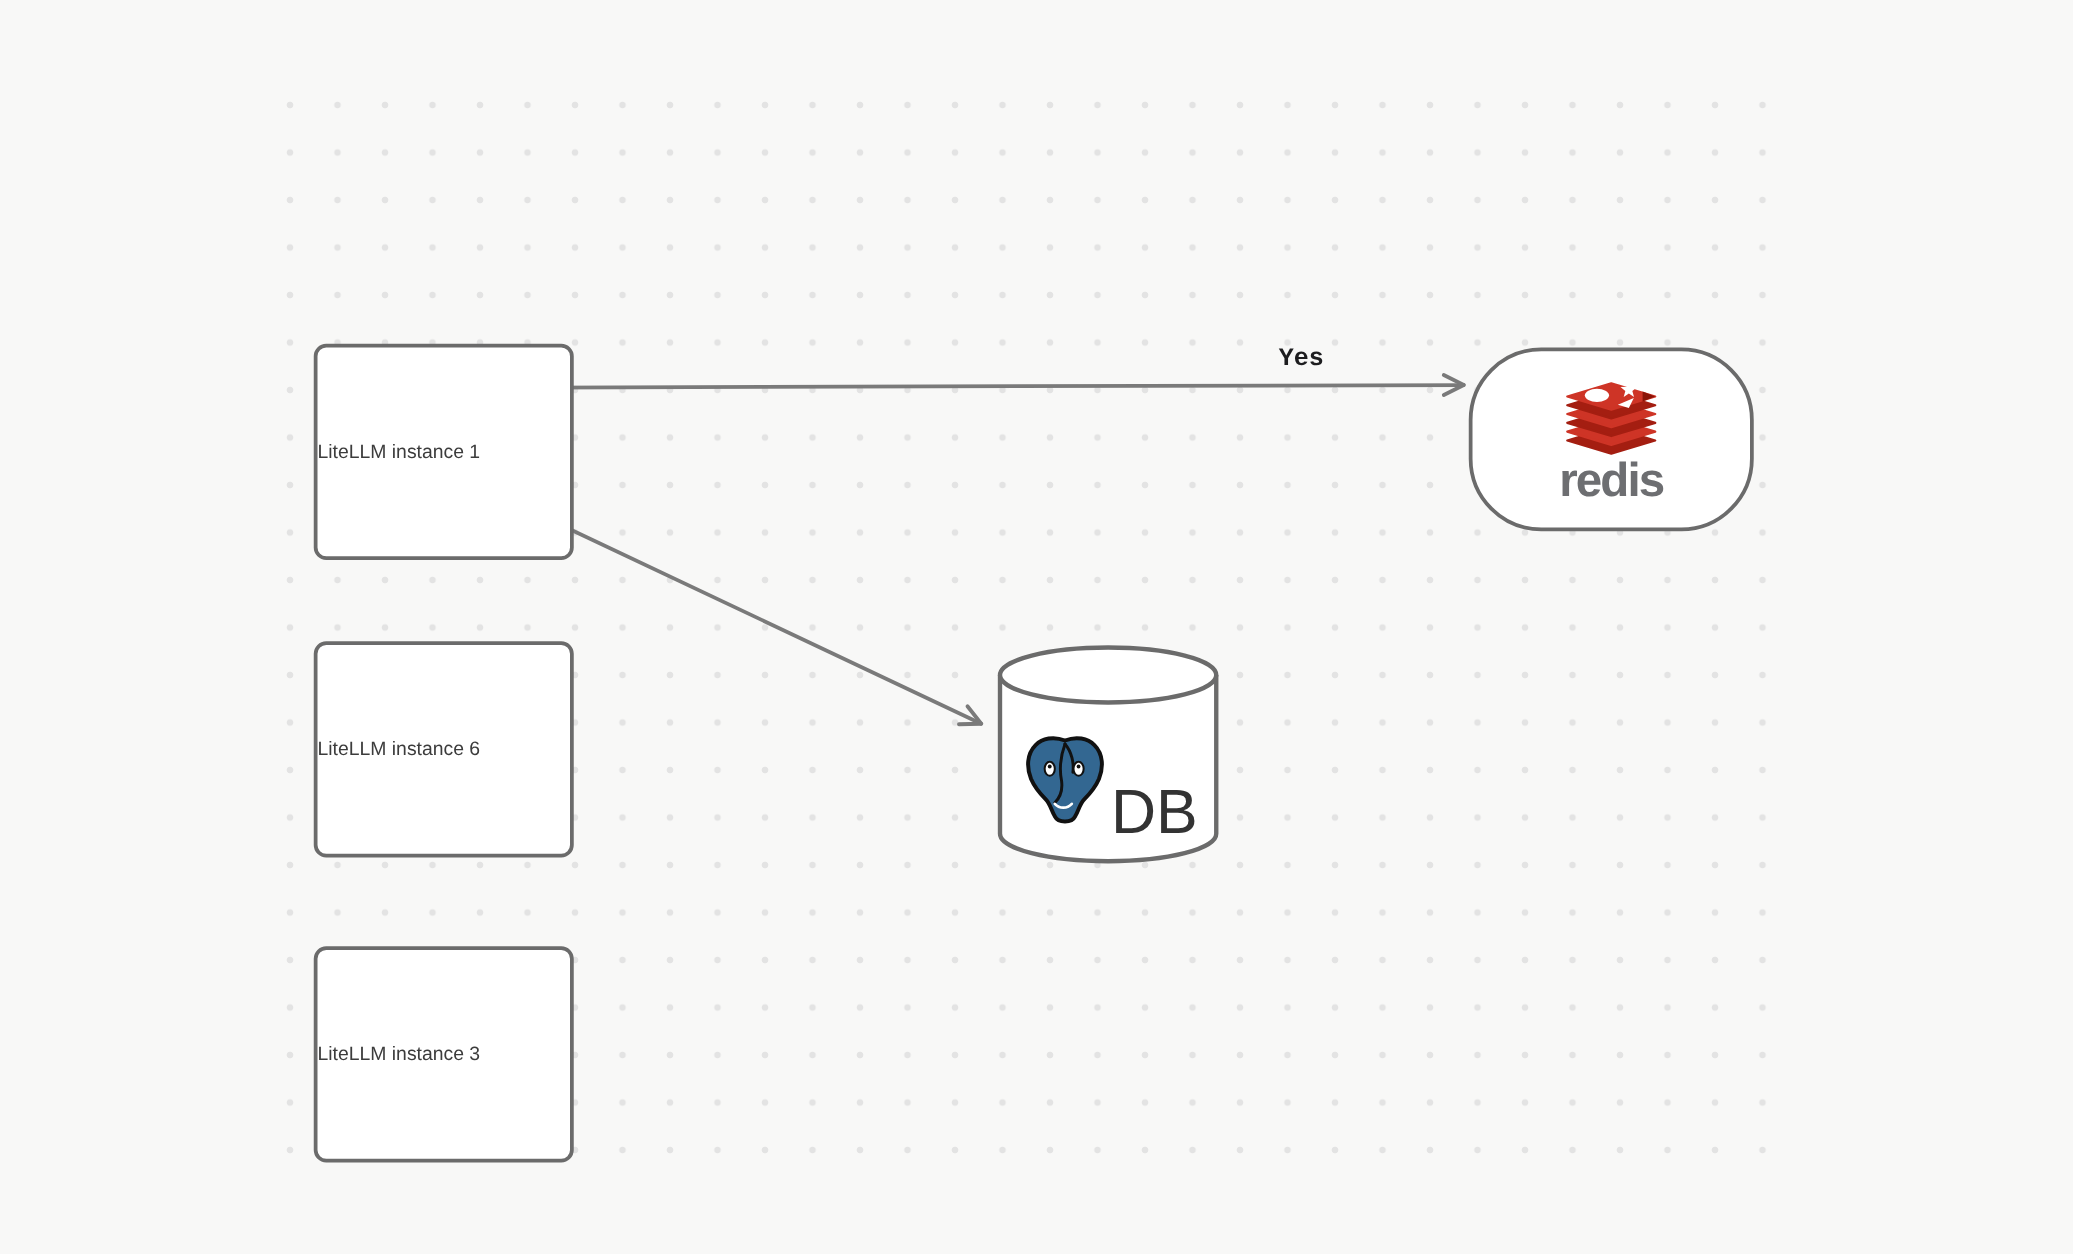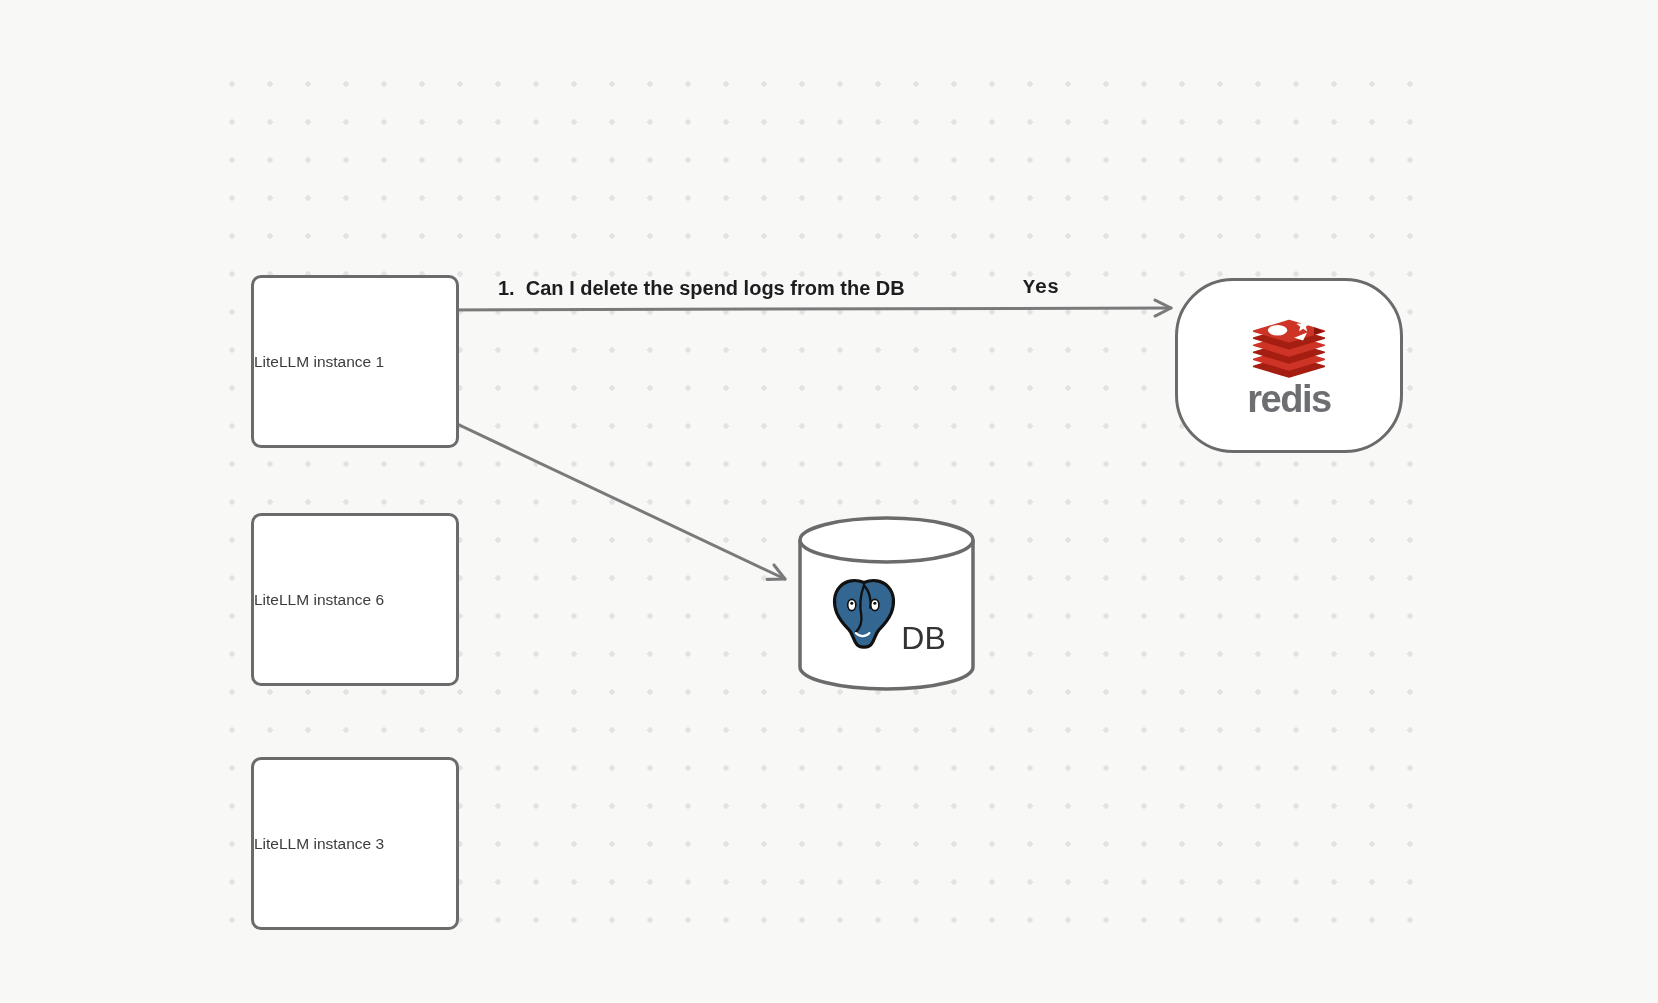--- a/index.html
+++ b/index.html
@@ -35,21 +35,21 @@
     color: var(--node_text, #3c3c3c);
     white-space: pre;
   }
   #box-1 { top: 275px; }
   #box-2 { top: 513px; }
   #box-3 { top: 757px; }
 
   .redis-node {
     position: absolute;
     left: 1175px; top: 278px;
-    width: 228px; height: 175px;
+    width: 228px; height: 147px;
     background: var(--node_fill, #fff);
     border: 3px solid var(--node_border, #6b6b6b);
     border-radius: 58px;
     display: flex; flex-direction: column;
     align-items: center; justify-content: center;
   }
   .redis-wordmark {
     font-size: 38px;
     font-weight: 700;
     letter-spacing: -1.5px;
@@ -66,21 +66,21 @@
     position: absolute;
     left: 796px; top: 514px;
     width: 181px; height: 181px;
   }
   .cyl-stroke { fill: #ffffff; stroke: var(--node_border, #6b6b6b); stroke-width: 3.5; }
   .db-content {
     position: absolute; left: 0; right: 0; top: 58px;
     display: flex; align-items: center; justify-content: center;
   }
   .db-label {
-    font-size: 32px;
+    font-size: 50px;
     color: var(--db_text, #333);
     letter-spacing: 0px;
     margin-top: 48px;
   }
   .pg-body { fill: var(--postgres_blue, #336791); stroke: #111; stroke-width: 3.5; stroke-linejoin: round; }
   .pg-line { fill: none; stroke: #111; stroke-width: 2.6; stroke-linecap: round; }
   .pg-eye  { fill: #fff; stroke: #111; stroke-width: 1.8; }
   .pg-pupil{ fill: #111; }
   .pg-tusk { fill: none; stroke: #fff; stroke-width: 2.4; stroke-linecap: round; }
 
@@ -169,16 +169,15 @@
         <ellipse class="pg-eye" cx="26.5" cy="31" rx="4.5" ry="6.2"></ellipse>
         <ellipse class="pg-eye" cx="52" cy="31" rx="4.5" ry="6.2"></ellipse>
         <circle class="pg-pupil" cx="26.5" cy="29" r="1.7"></circle>
         <circle class="pg-pupil" cx="52" cy="29" r="1.7"></circle>
         <path class="pg-tusk" d="M31,62 C35,66.5 42,66.5 46,62"></path>
       </svg>
       <span class="db-label">DB</span>
     </div>
   </div>
 
-  <div class="edge-label" id="edge-label-1">1.  Can I delete the spend logs from the DB</div>
   <div class="edge-label" id="edge-answer-1">Yes</div>
 
 </div>
 
 </body></html>

